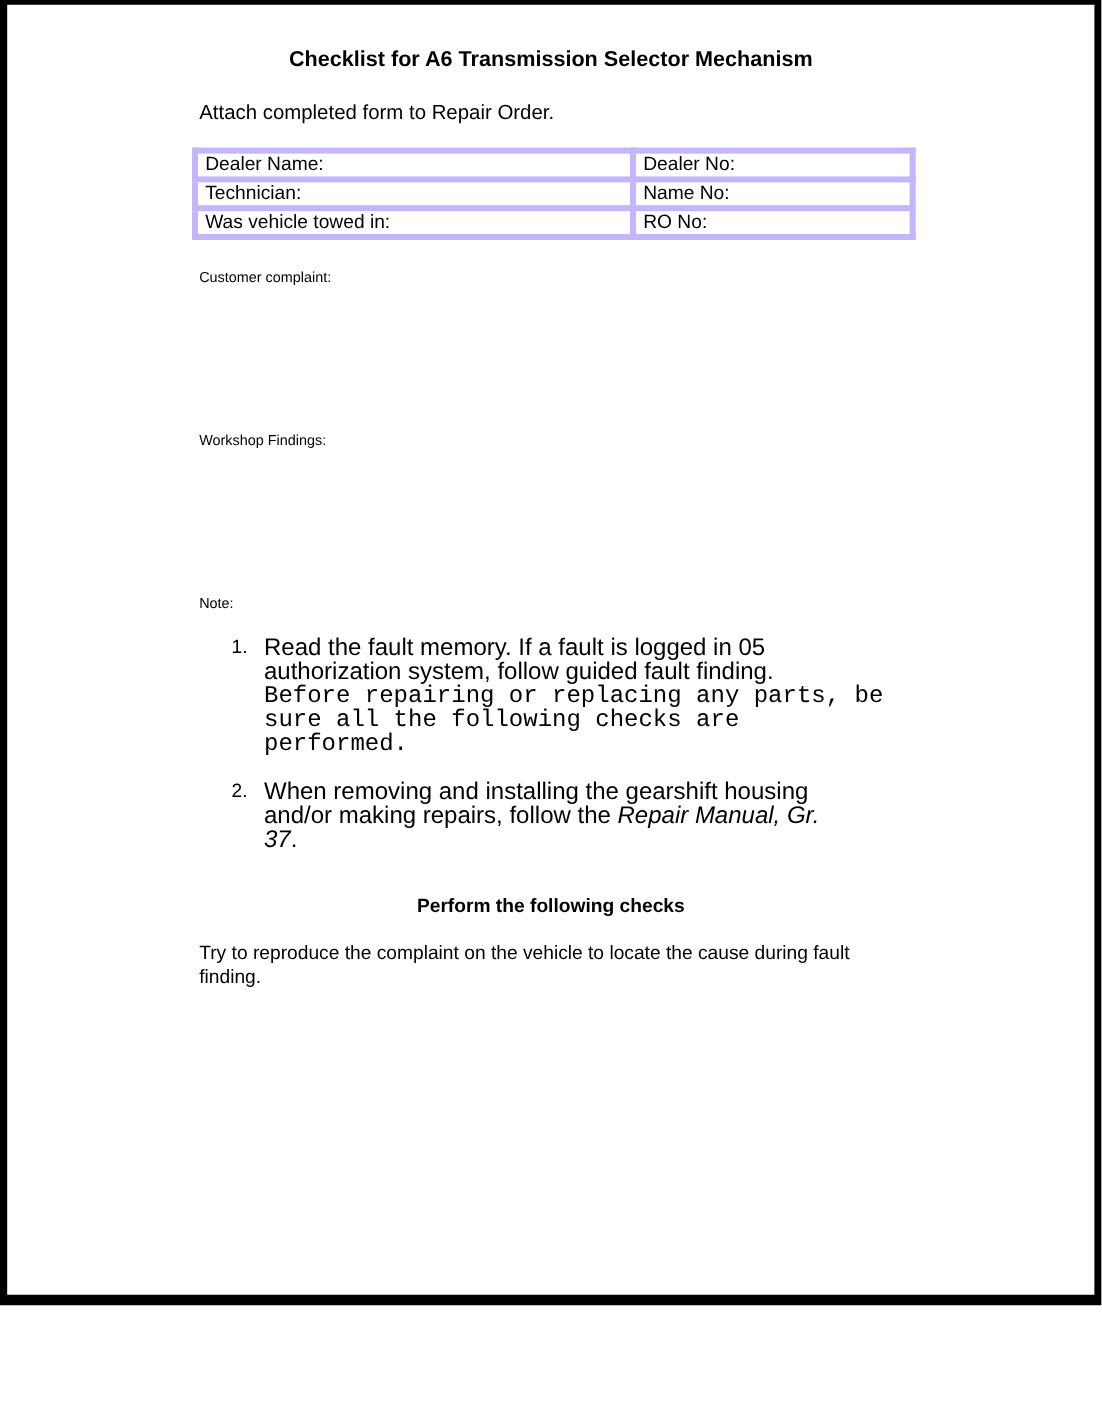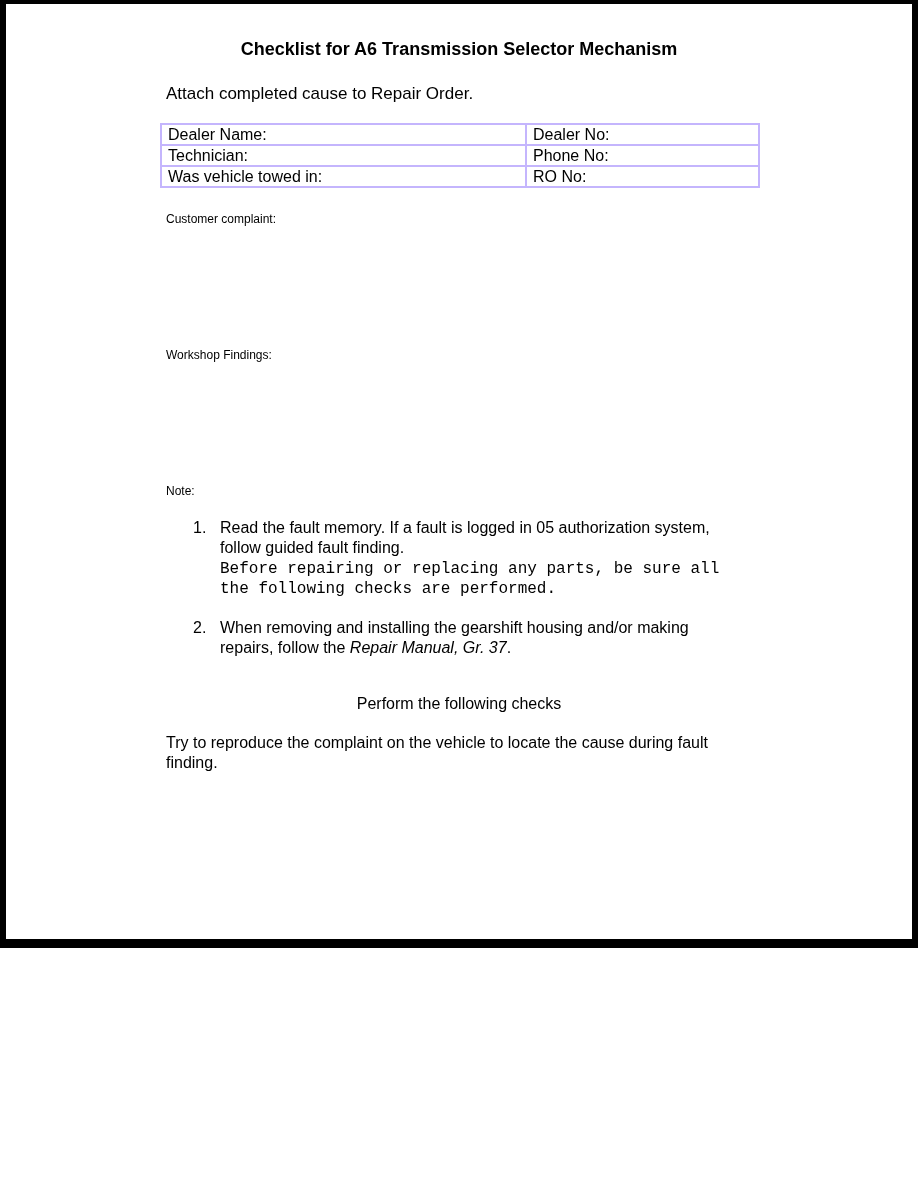--- a/index.html
+++ b/index.html
@@ -4,21 +4,21 @@
 <style>
   * { margin: 0; padding: 0; box-sizing: border-box; }
   html, body { background: #ffffff; }
   body {
     font-family: "Liberation Sans", sans-serif;
     color: #000000;
     width: 918px;
   }
   .page {
     width: 918px;
-    height: 948px;
+    height: 1088px;
     background: #ffffff;
     border-top: 4px solid #000;
     border-left: 6px solid #000;
     border-right: 6px solid #000;
     border-bottom: 9px solid #000;
     overflow: hidden;
   }
   .title {
     margin-top: 34px;
     text-align: center;
@@ -33,21 +33,21 @@
     line-height: 20px;
   }
   .info-table {
     border-collapse: collapse;
     margin-top: 19px;
     margin-left: 154px;
     width: 598px;
     table-layout: fixed;
   }
   .info-table td {
-    border: 2px solid #c4b5fd;
+    border: 5px solid #c4b5fd;
     font-size: 16px;
     line-height: 17px;
     padding: 1px 4px 1px 6px;
     height: 20px;
     vertical-align: middle;
   }
   .info-table td.col-left { width: 365px; }
   .info-table td.col-right { width: 233px; }
   .section-label {
     margin-left: 160px;
@@ -59,58 +59,58 @@
   .label-note { margin-top: 116px; }
   .note-list { margin-top: 17px; margin-left: 187px; }
   .list-item { display: flex; }
   .list-item .num {
     width: 27px;
     flex: 0 0 27px;
     font-size: 16px;
     line-height: 20px;
   }
   .item-body { width: 520px; font-size: 16px; line-height: 20px; }
-  .item-body p { font-size: 16px; line-height: 20px; }
+  .item-body p { font-size: 20px; line-height: 20px; }
   .item-body .para2 { margin-top: 1px; font-family: Liberation Mono, monospace; }
   .list-item.item2 { margin-top: 19px; }
   .list-item.item2 .item-body { width: 470px; }
   .checks-heading {
     margin-top: 36px;
     text-align: center;
     font-size: 16px;
     line-height: 20px;
-    font-weight: normal;
+    font-weight: bold;
   }
   .intro {
     margin-top: 19px;
     margin-left: 160px;
     width: 545px;
     font-size: 16px;
     line-height: 20px;
   }
   em { font-style: italic; }
 </style>
 </head>
 <body>
 
 <div class="page">
 
   <h1 class="title">Checklist for A6 Transmission Selector Mechanism</h1>
 
-  <p class="subtitle">Attach completed cause to Repair Order.</p>
+  <p class="subtitle">Attach completed form to Repair Order.</p>
 
   <table class="info-table">
     <tbody>
       <tr>
         <td class="col-left">Dealer Name:</td>
         <td class="col-right">Dealer No:</td>
       </tr>
       <tr>
         <td class="col-left">Technician:</td>
-        <td class="col-right">Phone No:</td>
+        <td class="col-right">Name No:</td>
       </tr>
       <tr>
         <td class="col-left">Was vehicle towed in:</td>
         <td class="col-right">RO No:</td>
       </tr>
     </tbody>
   </table>
 
   <p class="section-label label-complaint">Customer complaint:</p>
 

